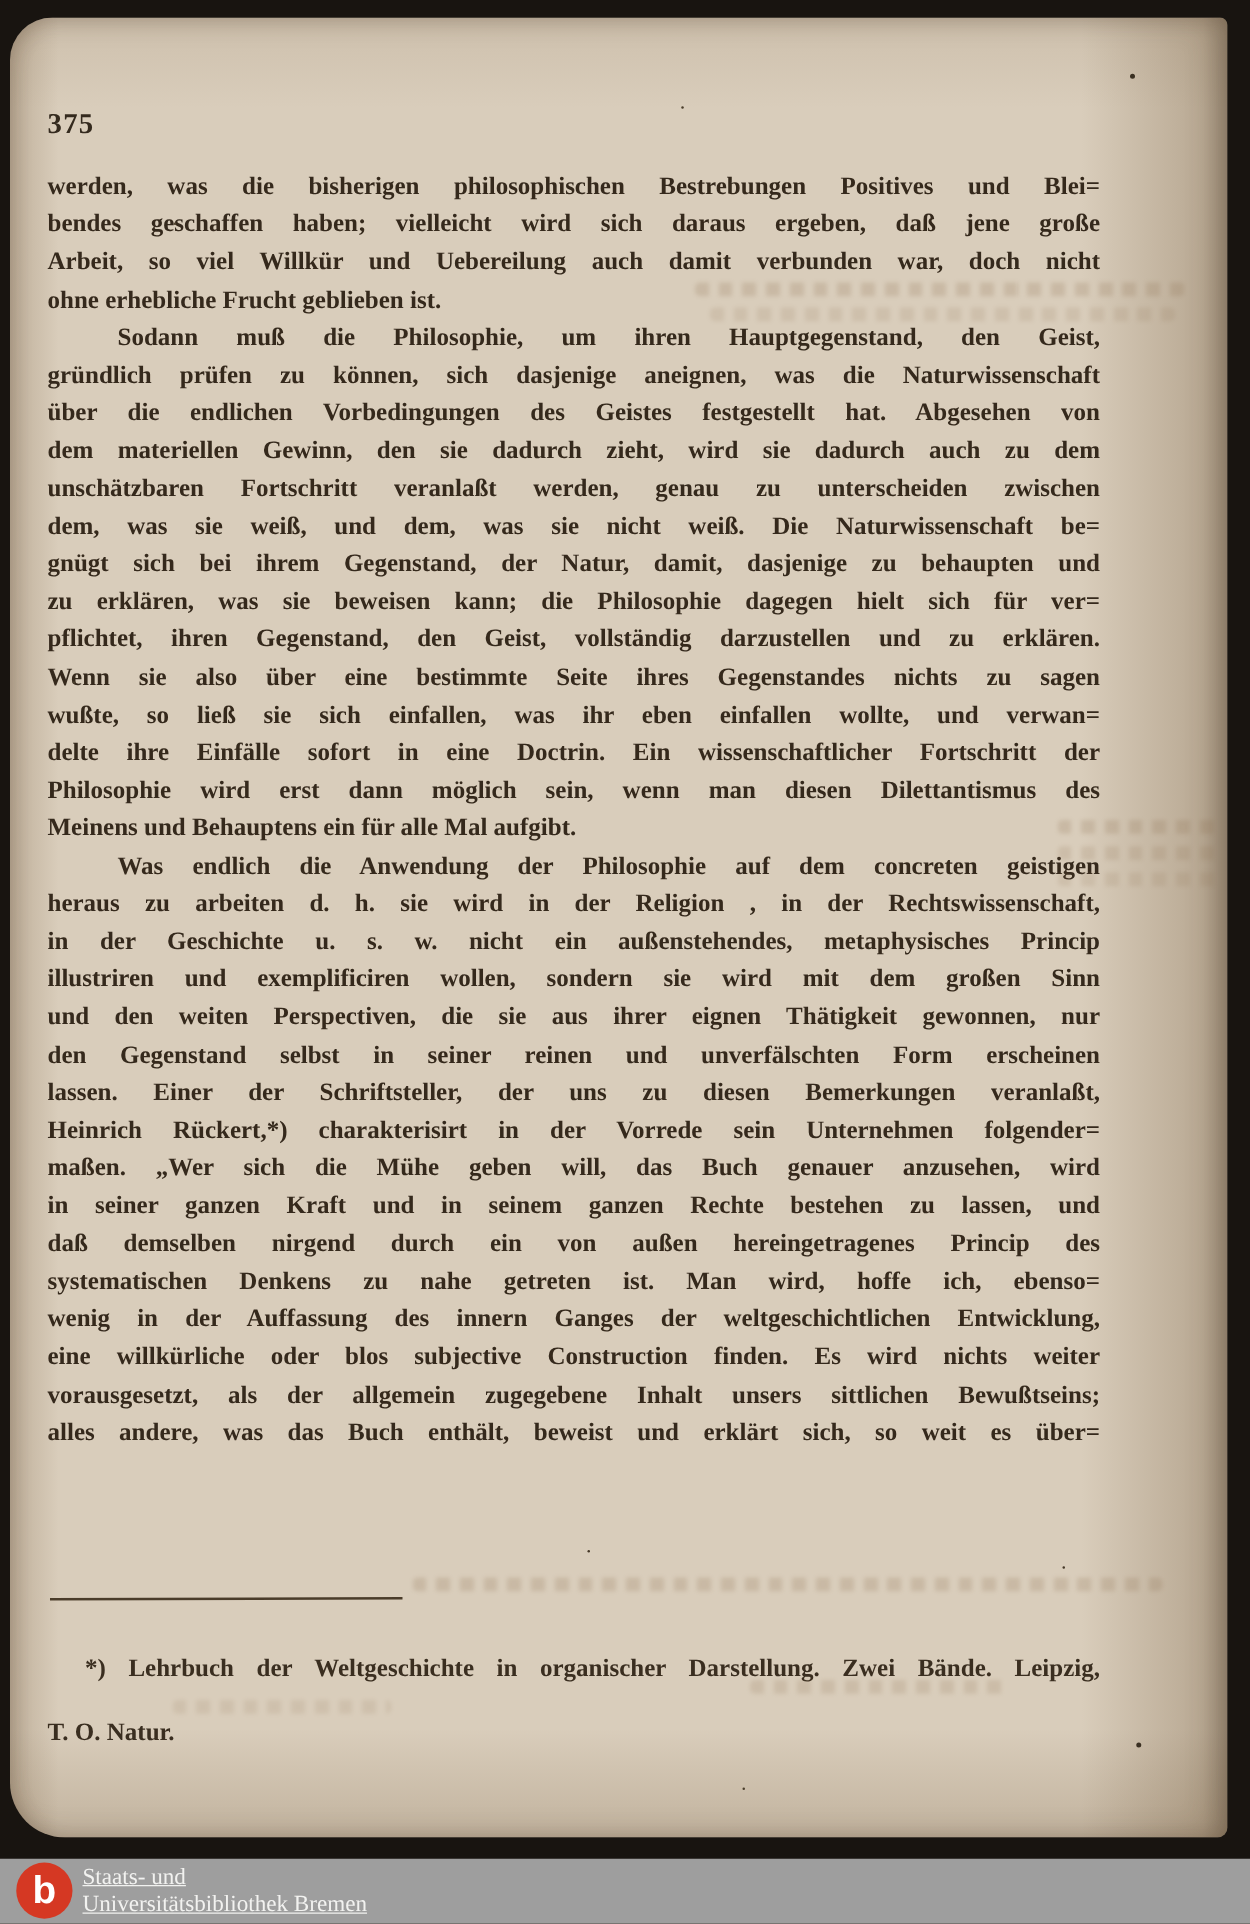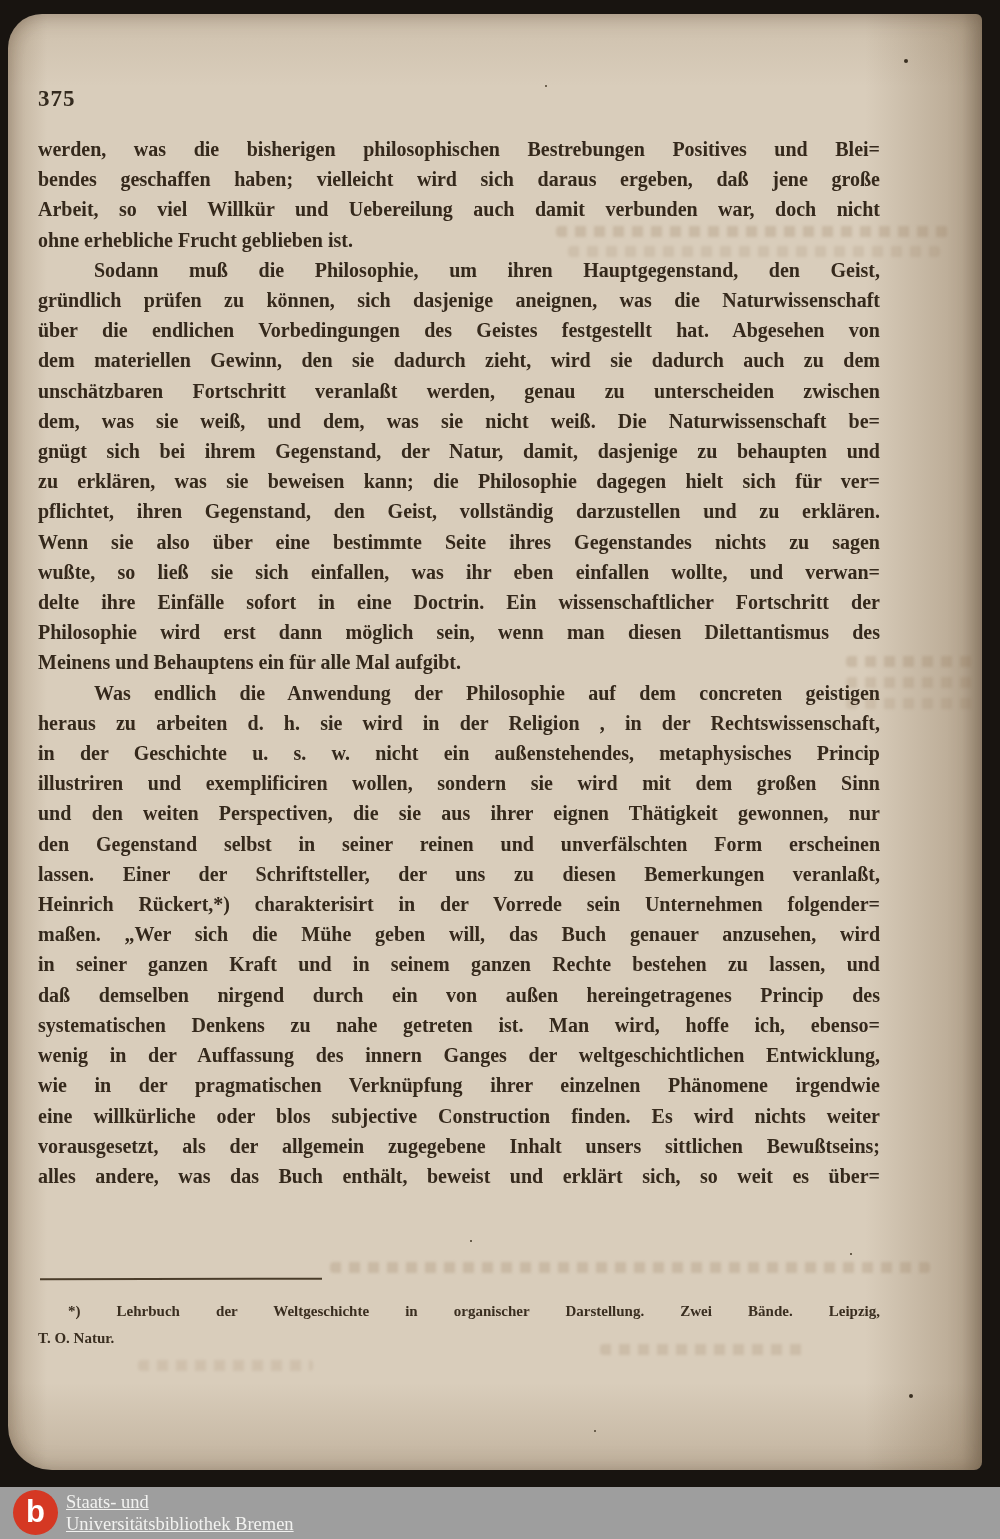--- a/index.html
+++ b/index.html
@@ -34,22 +34,22 @@
   .line.end{text-align-last:left;}
   .line.indent{text-indent:56px;}
   .footnote-rule{
     position:absolute;left:32px;top:1264px;width:282px;height:2px;
     background:#4a3c2a;transform:rotate(-0.15deg);
   }
   .footnote{
     position:absolute;left:30px;top:1284px;width:842px;font-weight:bold;
   }
   .fline{
-    font-size:15px;line-height:27px;
-    text-align:justify;text-align-last:justify;color:#3a2e20;
+    font-size:20px;line-height:27px;
+    text-align:justify;text-align-last:justify;color:#3a2e20;margin-top:24px;
   }
   .fline.end{text-align-last:left;}
   .fline.indent{text-indent:30px;}
   
   .ghost{
     position:absolute;height:11px;border-radius:4px;
     background:repeating-linear-gradient(90deg, rgba(141,112,80,.55) 0 11px, rgba(141,112,80,0) 11px 19px);
     filter:blur(1.6px);opacity:.38;
   }
   .specks{position:absolute;left:0;top:0;width:2px;height:2px;border-radius:50%;
@@ -112,21 +112,20 @@
       <div class="line">illustriren und exemplificiren wollen, sondern sie wird mit dem großen Sinn</div>
       <div class="line">und den weiten Perspectiven, die sie aus ihrer eignen Thätigkeit gewonnen, nur</div>
       <div class="line">den Gegenstand selbst in seiner reinen und unverfälschten Form erscheinen</div>
       <div class="line">lassen.  Einer der Schriftsteller, der uns zu diesen Bemerkungen veranlaßt,</div>
       <div class="line">Heinrich Rückert,*) charakterisirt in der Vorrede sein Unternehmen folgender=</div>
       <div class="line">maßen.  „Wer sich die Mühe geben will, das Buch genauer anzusehen, wird</div>
       <div class="line">in seiner ganzen Kraft und in seinem ganzen Rechte bestehen zu lassen, und</div>
       <div class="line">daß demselben nirgend durch ein von außen hereingetragenes Princip des</div>
       <div class="line">systematischen Denkens zu nahe getreten ist.  Man wird, hoffe ich, ebenso=</div>
       <div class="line">wenig in der Auffassung des innern Ganges der weltgeschichtlichen Entwicklung,</div>
-      <div class="line">wie in der pragmatischen Verknüpfung ihrer einzelnen Phänomene irgendwie</div>
       <div class="line">eine willkürliche oder blos subjective Construction finden. Es wird nichts weiter</div>
       <div class="line">vorausgesetzt, als der allgemein zugegebene Inhalt unsers sittlichen Bewußtseins;</div>
       <div class="line">alles andere, was das Buch enthält, beweist und erklärt sich, so weit es über=</div>
     </div>
   <div class="footnote-rule"></div>
   <div class="footnote">
       <div class="fline indent">*) Lehrbuch der Weltgeschichte in organischer Darstellung.  Zwei Bände.  Leipzig,</div>
       <div class="fline end">T. O. Natur.</div>
     </div>
 

